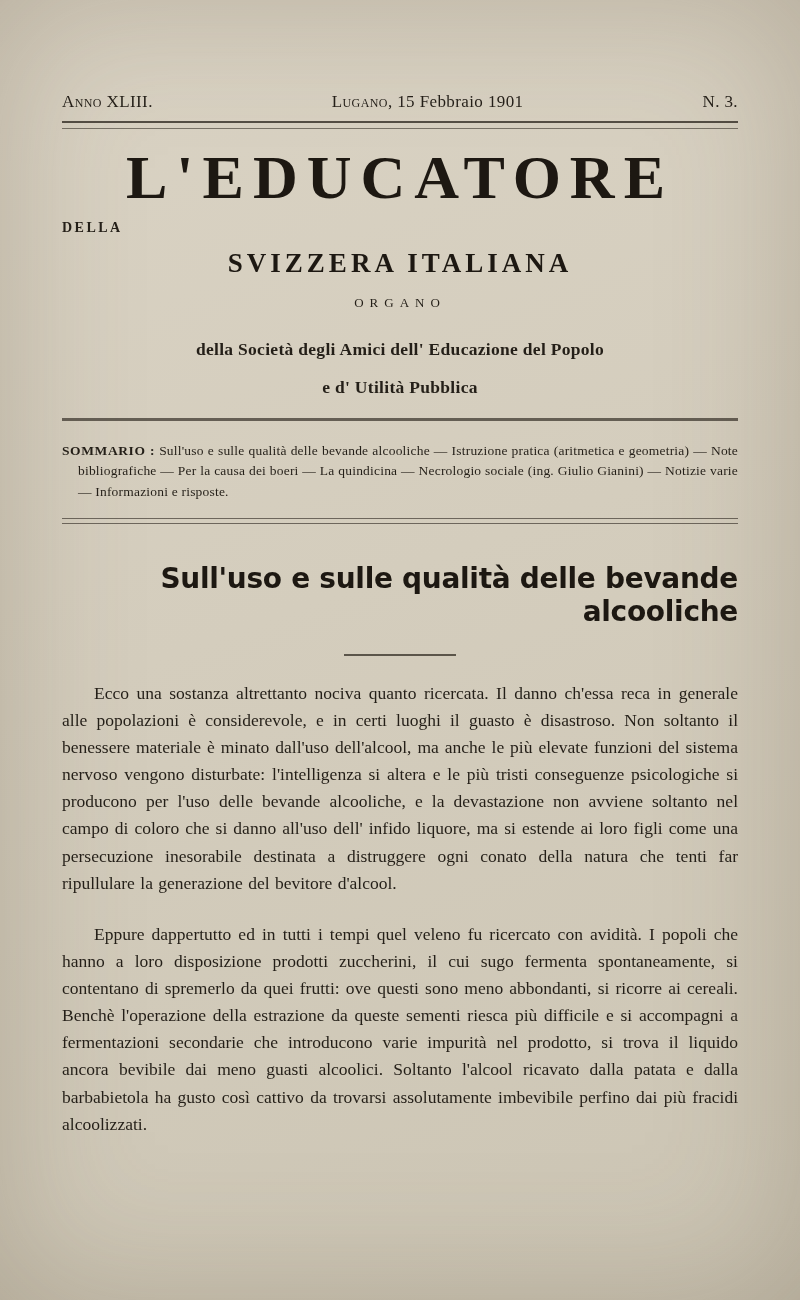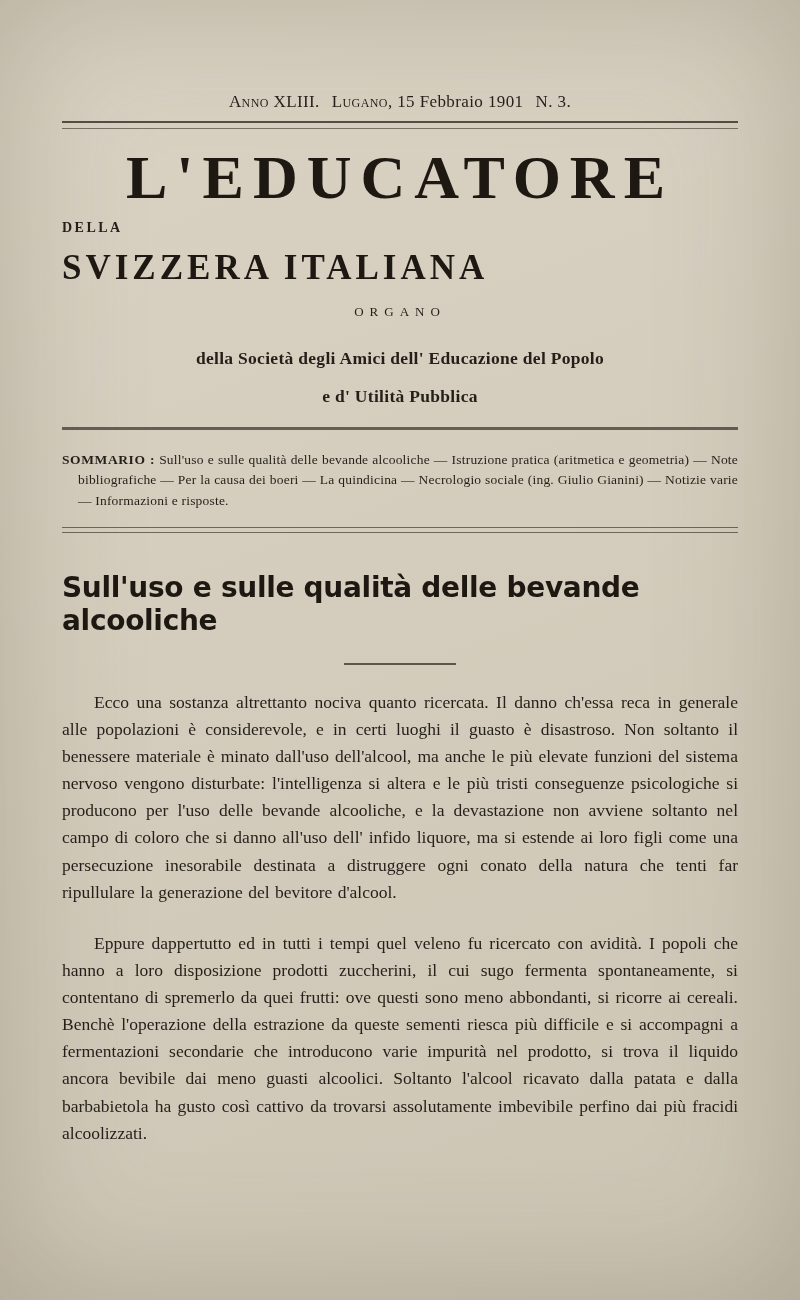--- a/index.html
+++ b/index.html
@@ -13,21 +13,21 @@
     background: linear-gradient(160deg, #dad3c4 0%, #d4cdbd 45%, #ccc5b4 100%);
     box-shadow: inset 0 0 140px rgba(92, 80, 58, 0.28);
     font-family: "Liberation Serif", "DejaVu Serif", serif;
     color: #241f18;
     overflow: hidden;
   }
 
   
   .issue-line {
     display: flex;
-    justify-content: center;
+    justify-content: space-between;
     align-items: baseline;
     font-size: 17px;
     letter-spacing: 0.4px;
     gap: 12px;
   }
   .issue-line .sc { font-variant: small-caps; }
   .issue-line .num { font-weight: normal; }
 
   
   .rule-double-heavy {
@@ -64,21 +64,22 @@
     color: #1d1812;
   }
   .della {
     margin-top: 10px;
     font-size: 14px;
     letter-spacing: 2.5px;
     font-weight: bold;
   }
   .subtitle {
     margin: 12px 0 0 0;
-    font-size: 35px;
+    text-align: center;
+    font-size: 27px;
     font-weight: bold;
     letter-spacing: 4px;
     color: #1d1812;
   }
   .organo {
     margin-top: 16px;
     text-align: center;
     font-size: 13px;
     letter-spacing: 6px;
   }
@@ -99,21 +100,21 @@
     text-align: justify;
     padding-left: 16px;
     text-indent: -16px;
     letter-spacing: 0.2px;
   }
   .sommario b { letter-spacing: 0.6px; }
 
   
   .article-heading {
     margin: 38px 0 0 0;
-    text-align: left;
+    text-align: right;
     font-family: "DejaVu Sans", "Liberation Sans", sans-serif;
     font-size: 28px;
     font-weight: bold;
     letter-spacing: -0.3px;
     color: #1d1812;
   }
   .body-par {
     margin: 24px 0 0 0;
     font-size: 17.5px;
     line-height: 1.55;

